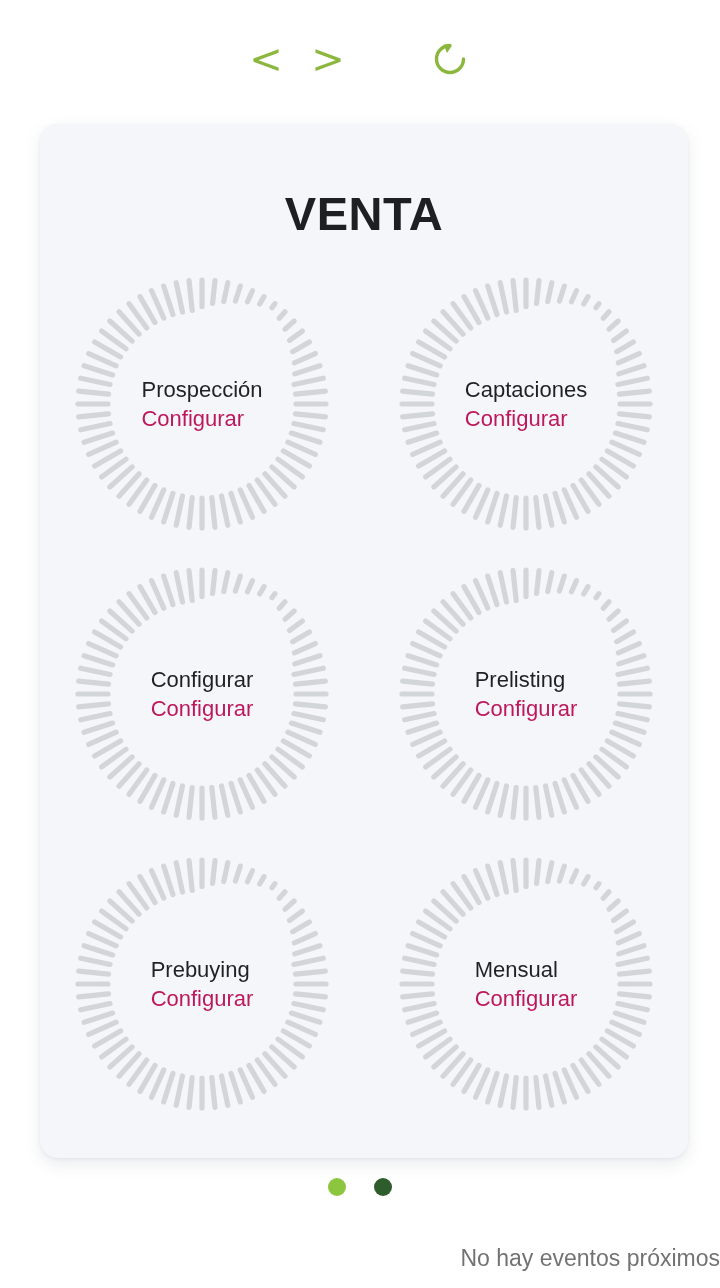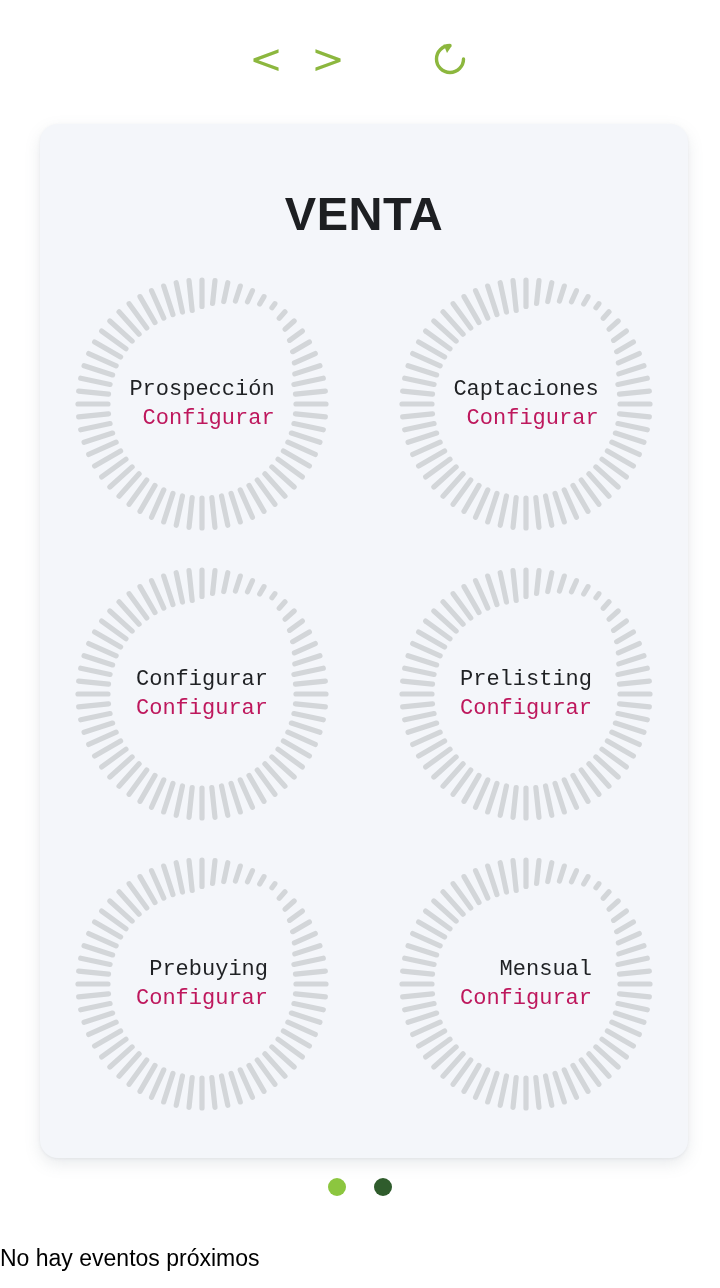--- a/index.html
+++ b/index.html
@@ -105,24 +105,23 @@
 
   .gauge svg {
     position: absolute;
     inset: 0;
     width: 262px;
     height: 262px;
   }
 
   .gauge-labels {
     position: relative;
-    text-align: right;
+    text-align: left;
     line-height: 1.32;
     z-index: 2;
-    font-family: Liberation Mono, monospace;
   }
 
   .gauge-name {
     font-size: 22px;
     color: #1f2124;
     font-weight: 400;
     white-space: nowrap;
   }
 
   .gauge-action {
@@ -150,23 +149,23 @@
     border-radius: 50%;
     cursor: pointer;
   }
 
   
   .footer {
     position: absolute;
     left: 0;
     top: 1245px;
     width: 720px;
-    text-align: left;
+    text-align: right;
     font-size: 23px;
-    color: #000000;
+    color: #737373;
   }
 </style>
 </head>
 <body>
 
 <div class="header">
   <div class="nav-chevron">&lt;</div>
 
 
   <div class="nav-chevron">&gt;</div>

